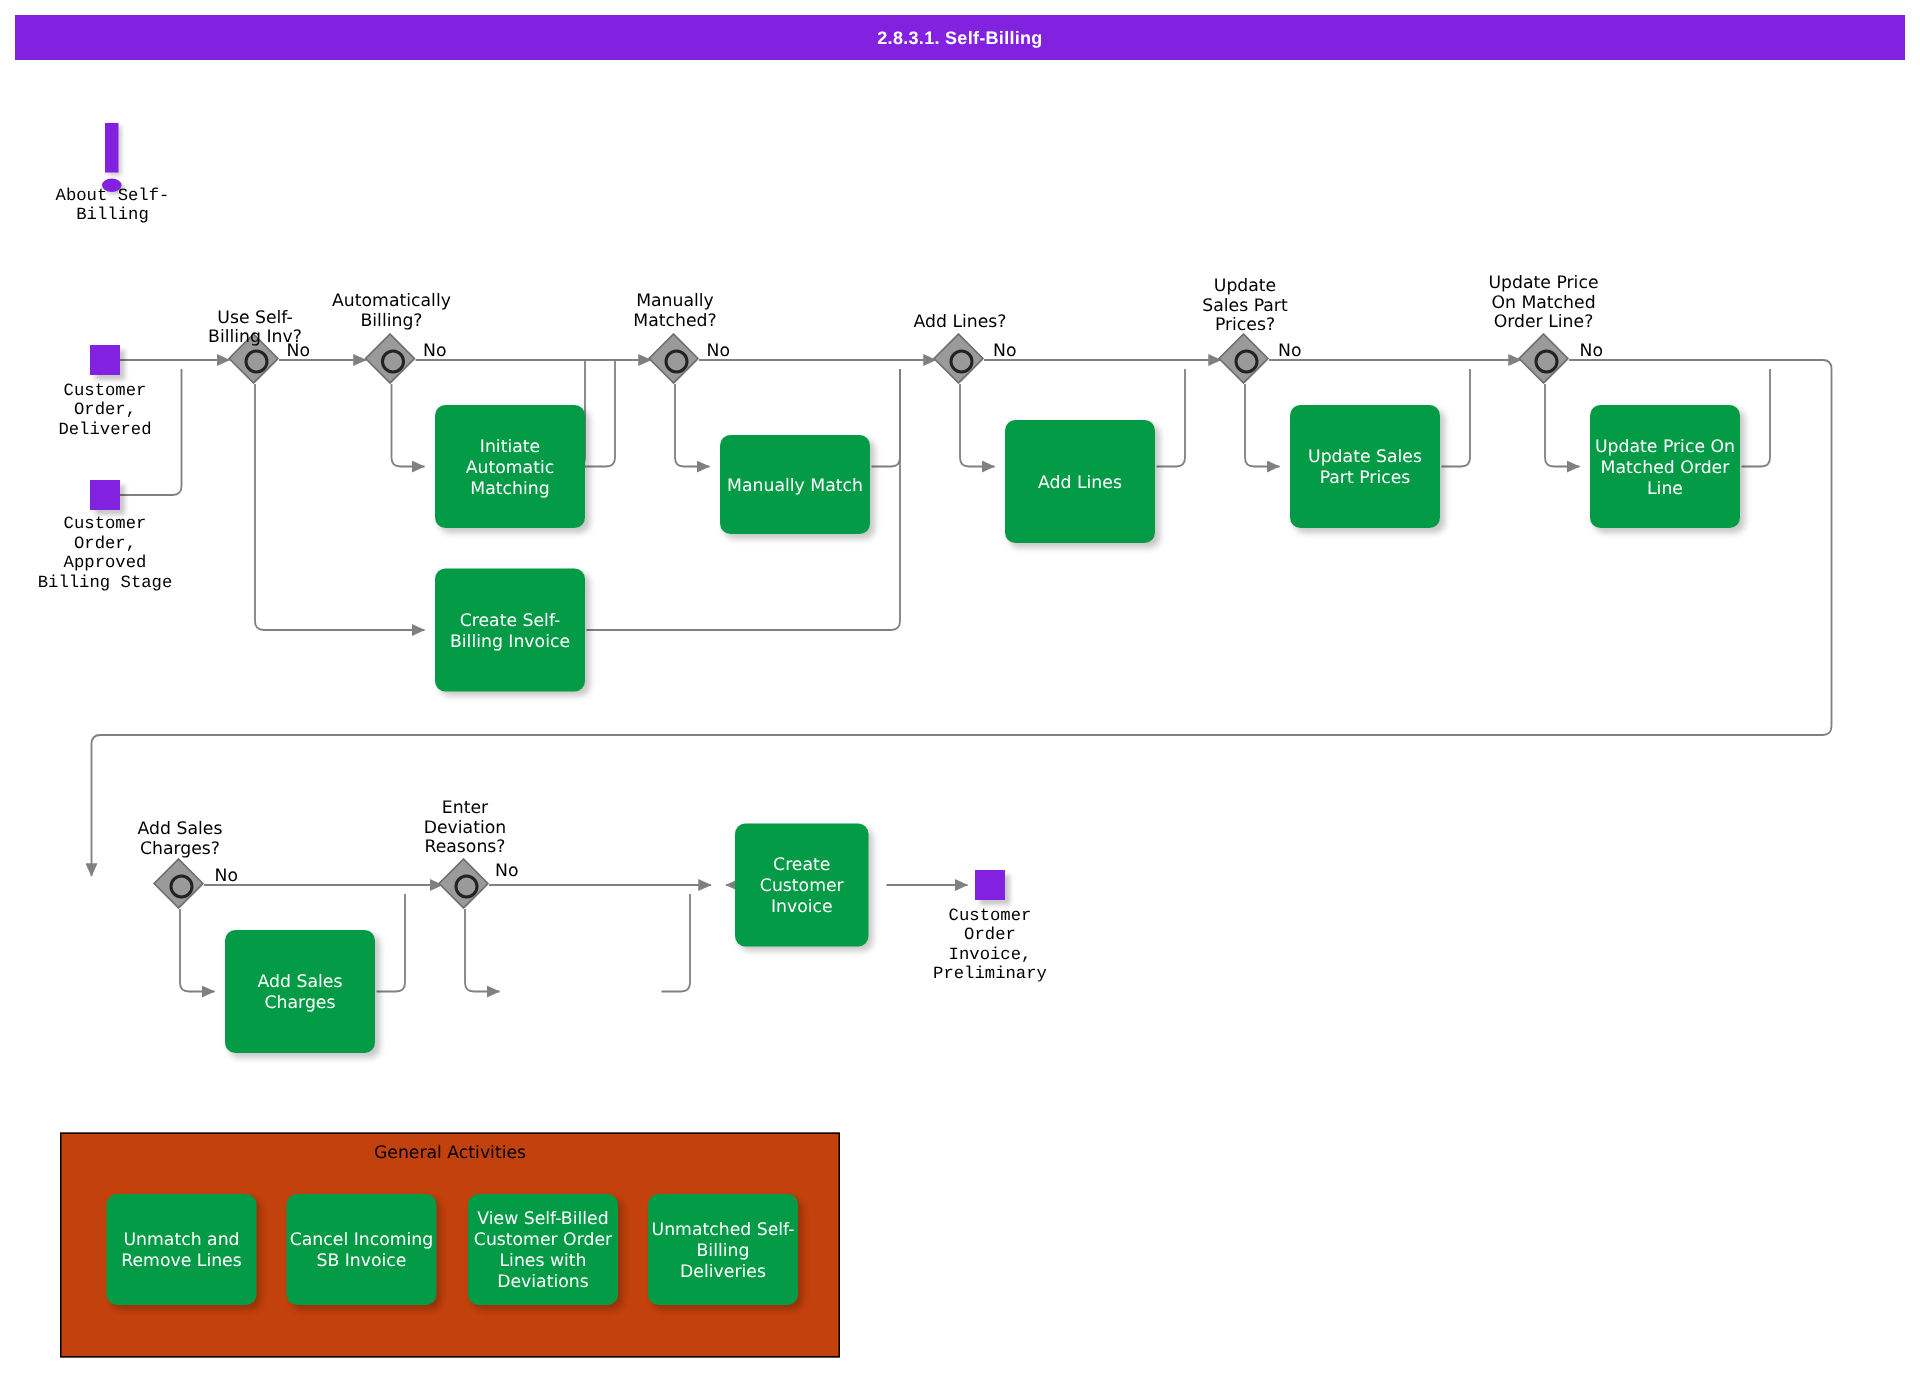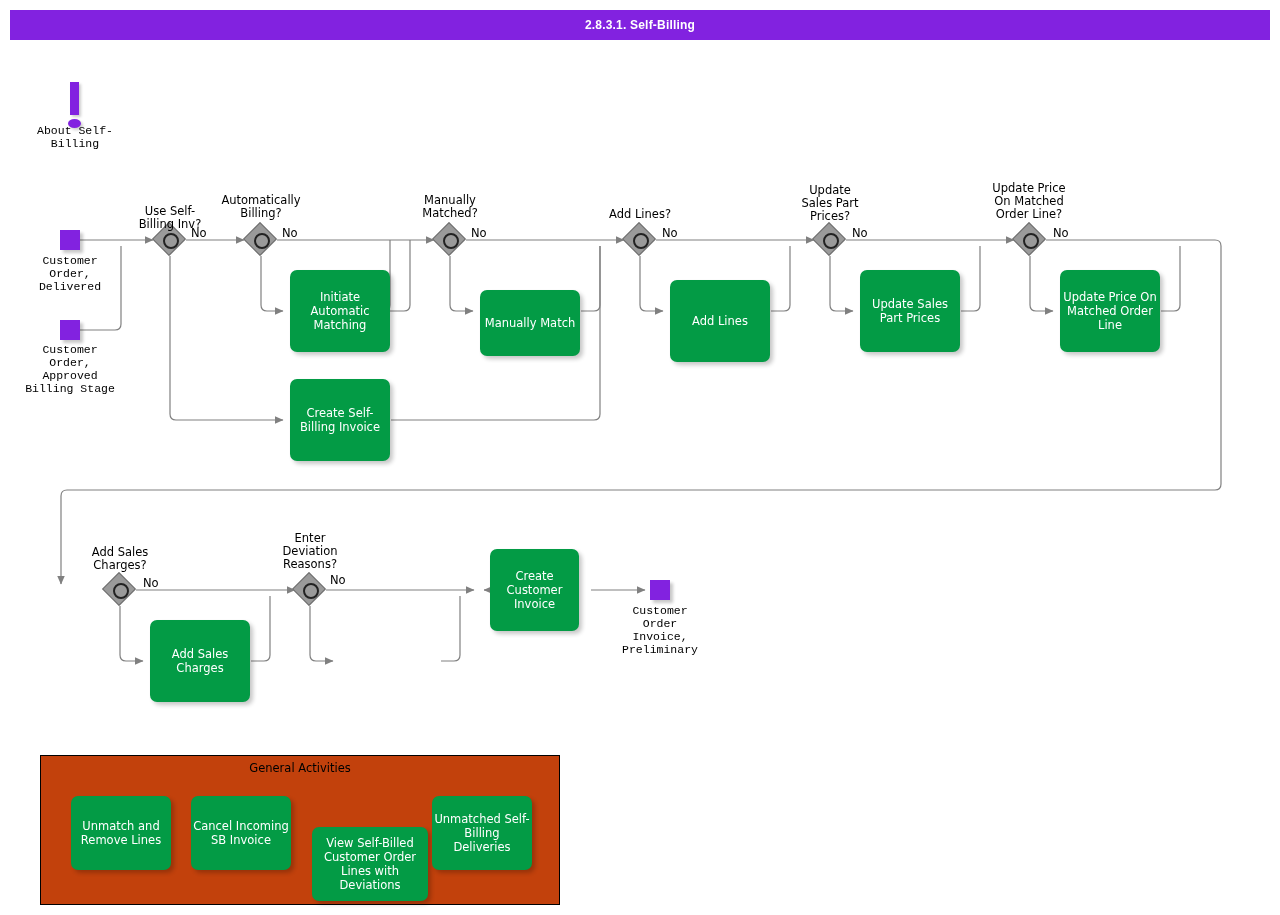--- a/index.html
+++ b/index.html
@@ -286,21 +286,21 @@
   <div class="act" style="left:490px;top:549px;width:89px;height:82px;white-space:pre-line;">Create
 Customer
 Invoice</div>
 
   <div id="generalbox">
     <div class="ghead">General Activities</div>
     <div class="act" style="left:30px;top:40px;width:100px;height:74px;white-space:pre-line;">Unmatch and
 Remove Lines</div>
     <div class="act" style="left:150px;top:40px;width:100px;height:74px;white-space:pre-line;">Cancel Incoming
 SB Invoice</div>
-    <div class="act" style="left:271px;top:40px;width:116px;height:74px;white-space:pre-line;margin-top:31px;">View Self-Billed
+    <div class="act" style="left:271px;top:40px;width:100px;height:74px;white-space:pre-line;">View Self-Billed
 Customer Order
 Lines with
 Deviations</div>
     <div class="act" style="left:391px;top:40px;width:100px;height:74px;white-space:pre-line;">Unmatched Self-
 Billing Deliveries</div>
   </div>
 
 </div>
 
 </body></html>

